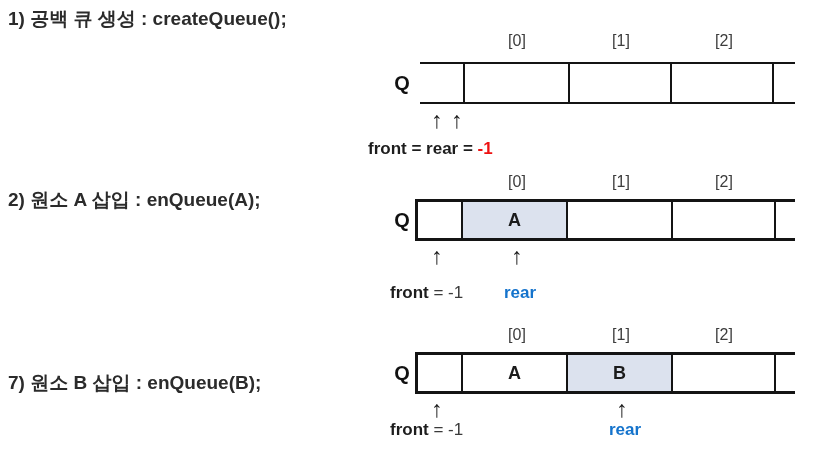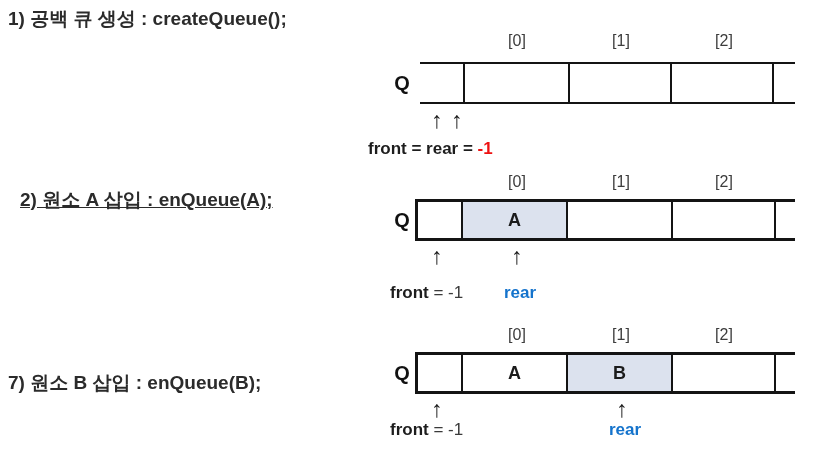--- a/index.html
+++ b/index.html
@@ -48,21 +48,21 @@
     <div class="strip open" style="left: 420px; top: 62px; position: absolute; width: 400px; height: 42px;">
       <div class="seg" style="width: 45px;"></div>
       <div class="seg cell" style="width: 105px;"></div>
       <div class="seg cell" style="width: 102px;"></div>
       <div class="seg cell" style="width: 102px;"></div>
       <div class="seg trail"></div>
     </div>
     <div class="arrow" style="left: 437px; top: 107px; position: absolute;">↑</div>
     <div class="arrow" style="left: 457px; top: 107px; position: absolute;">↑</div>
     <div class="caption" style="left: 368px; top: 139px; position: absolute;"><span class="c-b">front</span><span class="c-b"> = </span><span class="c-b">rear</span><span class="c-b"> = </span><span class="c-b" style="color: rgb(238, 17, 17);">-1</span></div>
-    <div class="step-title" style="left: 20px; top: 187px; position: absolute; text-decoration: underline;">2) 원소 A 삽입 : enQueue(A);</div>
+    <div class="step-title" style="left: 8px; top: 187px; position: absolute;">2) 원소 A 삽입 : enQueue(A);</div>
     <div class="idx" style="left: 517px; top: 173px; position: absolute;">[0]</div>
     <div class="idx" style="left: 621px; top: 173px; position: absolute;">[1]</div>
     <div class="idx" style="left: 724px; top: 173px; position: absolute;">[2]</div>
     <div class="qlabel" style="left: 390px; top: 199px; position: absolute; height: 42px; line-height: 42px;">Q</div>
     <div class="strip closed" style="left: 415px; top: 199px; position: absolute; width: 404px; height: 42px;">
       <div class="seg" style="width: 45px;"></div>
       <div class="seg cell" style="width: 105px; background: rgb(220, 226, 238);">A</div>
       <div class="seg cell" style="width: 105px;"></div>
       <div class="seg cell" style="width: 103px;"></div>
       <div class="seg trail"></div>

